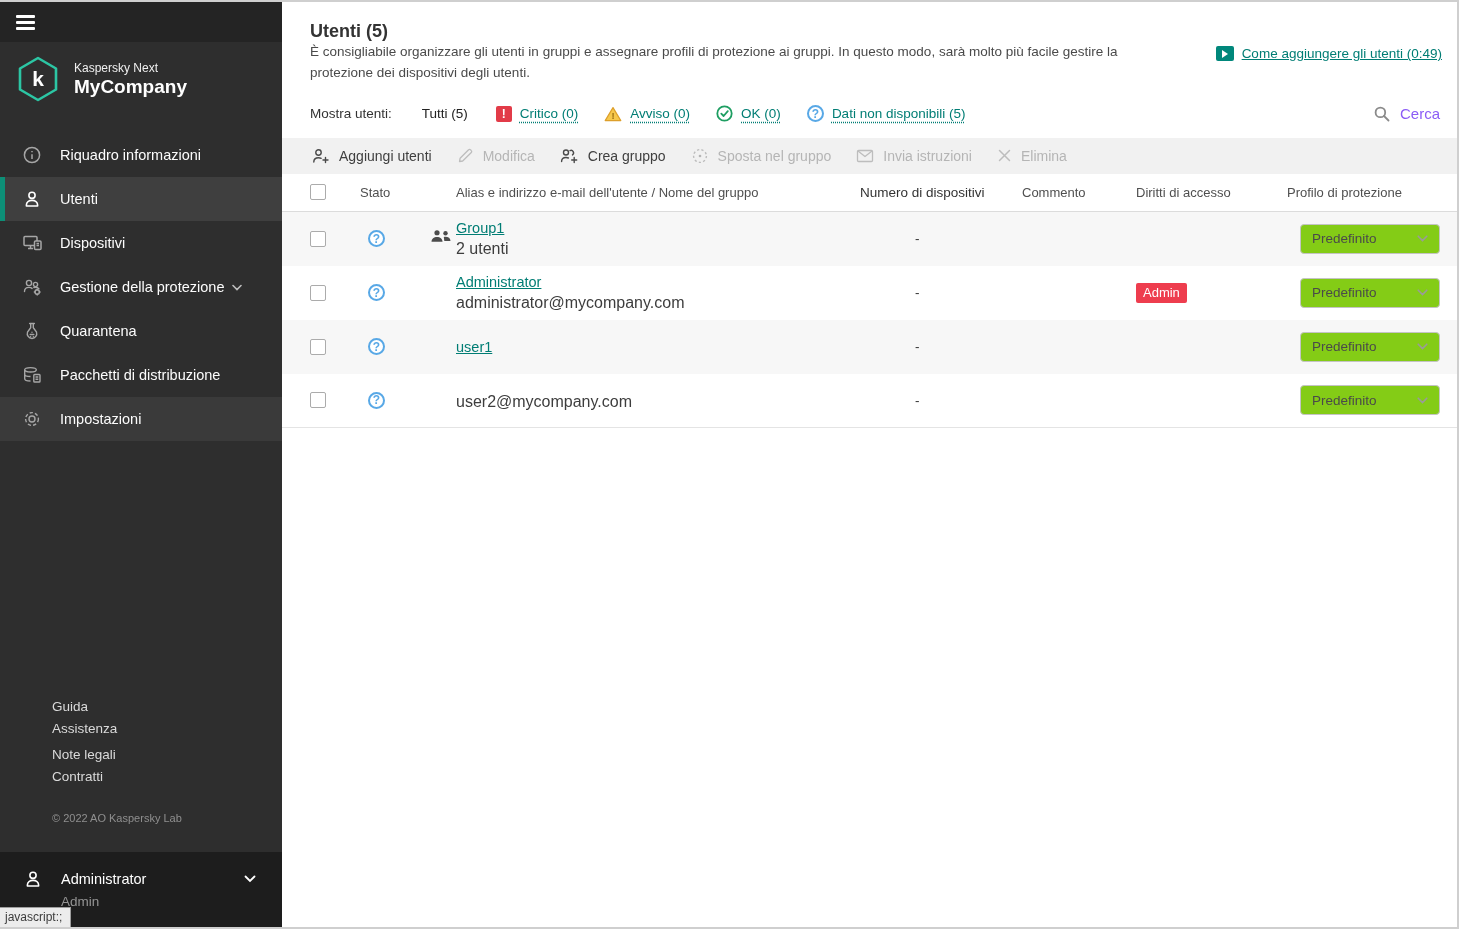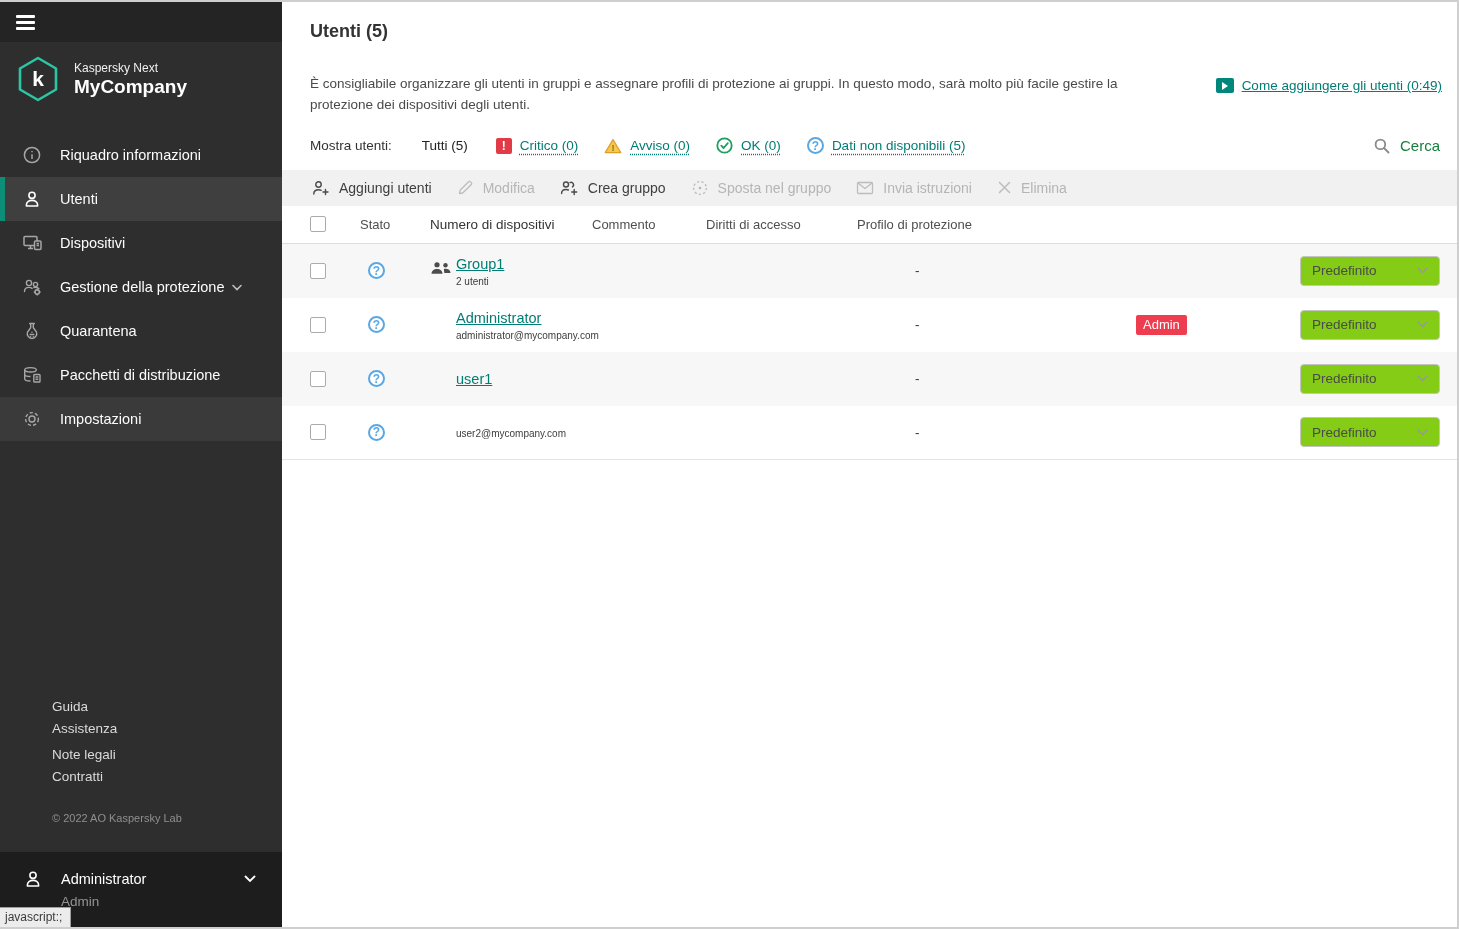--- a/index.html
+++ b/index.html
@@ -39,33 +39,33 @@
   .user-row { display:flex; align-items:center; cursor:pointer; }
   .user-row .ic { width:22px; display:flex; justify-content:center; margin-right:17px; }
   .user-name { font-size:14.5px; color:#fff; }
   .user-chevron { margin-left:auto; display:flex; }
   .user-role { margin-left:39px; margin-top:5px; color:#949494; font-size:13.5px; }
 
   
   .main { flex:1; background:#fff; padding:0 15px 0 28px; position:relative; overflow:hidden; }
   .page-title { margin-top:19px; font-size:18px; font-weight:700; color:#333; }
 
-  .desc-row { display:flex; justify-content:space-between; align-items:flex-start; margin-top:32px; }
+  .desc-row { display:flex; justify-content:space-between; align-items:flex-start; margin-top:0; }
   .desc { max-width:868px; font-size:13.5px; color:#4a4a4a; line-height:1.55; }
   .video-link { display:flex; align-items:center; gap:8px; white-space:nowrap; margin-top:4px; cursor:pointer; }
   .video-badge { width:18px; height:15px; background:#00877b; border-radius:2px; display:flex; align-items:center; justify-content:center; }
   .video-badge::after { content:''; width:0; height:0; border-left:6px solid #fff; border-top:4px solid transparent; border-bottom:4px solid transparent; margin-left:1px; }
   .video-text { font-size:13.5px; color:#007d74; text-decoration:underline; }
 
   .filter-row { display:flex; align-items:center; margin-top:21px; font-size:13.5px; }
   .filter-label { color:#333; margin-right:30px; }
   .filter-all { color:#222; margin-right:28px; cursor:pointer; }
   .filter-item { display:flex; align-items:center; gap:8px; margin-right:26px; cursor:pointer; }
   .filter-link { color:#007d74; text-decoration:underline dotted; text-underline-offset:3px; }
-  .search-box { margin-left:auto; display:flex; align-items:center; gap:9px; color:#15803d; font-size:15px; cursor:pointer; margin-right:2px; }
+  .search-box { margin-left:auto; display:flex; align-items:center; gap:9px; color:#8b5cf6; font-size:15px; cursor:pointer; margin-right:2px; }
 
   .ic-critical { width:16px; height:16px; background:#e23b48; border-radius:2px; color:#fff; font-weight:700; font-size:12px; display:flex; align-items:center; justify-content:center; line-height:1; }
   .ic-question { width:17px; height:17px; border:2px solid #58a8e6; border-radius:50%; color:#58a8e6; font-weight:700; font-size:12px; display:flex; align-items:center; justify-content:center; line-height:1; background:#fff; }
 
   .toolbar { margin:15px -15px 0 -28px; background:#f1f1f1; height:36px; display:flex; align-items:center; padding-left:30px; gap:25px; }
   .tb-btn { display:flex; align-items:center; gap:9px; font-size:14px; color:#3f3f3f; cursor:pointer; }
   .tb-btn svg { stroke:#4a4a4a; }
   .tb-btn.disabled { color:#b5b5b5; cursor:default; }
   .tb-btn.disabled svg { stroke:#bdbdbd; }
 
@@ -82,21 +82,21 @@
   .c-dev   { width:150px; font-size:13.5px; color:#333; }
   .c-dev .dash { padding-left:55px; }
   .c-com   { width:112px; padding-left:12px; }
   .c-acc   { width:148px; padding-left:14px; }
   .c-prof  { width:172px; display:flex; justify-content:flex-end; padding-right:2px; }
   .thead .c-prof { justify-content:flex-start; padding-left:17px; }
 
   .checkbox { width:16px; height:16px; border:1px solid #ababab; border-radius:2px; background:#fff; cursor:pointer; }
   .group-ic { position:absolute; left:0; top:50%; transform:translateY(-64%); display:flex; }
   .nm-link { color:#007d74; text-decoration:underline; font-size:14.5px; cursor:pointer; display:inline-block; }
-  .nm-sub { color:#3d3d3d; font-size:10px; margin-top:3px; }
+  .nm-sub { color:#3d3d3d; font-size:16px; margin-top:3px; }
   .badge-admin { display:inline-block; background:#ee3d4e; color:#fff; font-size:13px; padding:2px 7px 3px; border-radius:2px; }
 
   .select { width:140px; height:30px; border:1px solid #c4c4c4; border-radius:4px; background:#84cc16; display:flex; align-items:center; justify-content:space-between; padding:0 11px; color:#4a4a4a; font-size:13.5px; cursor:pointer; }
 
   .statusbar { position:absolute; left:0; bottom:0; background:#ececec; color:#3c3c3c; font-size:12px;
                padding:2px 8px 3px 5px; border:1px solid #9e9e9e; border-left:none; border-bottom:none; z-index:10; }
 </style>
 </head>
 <body>
 
@@ -339,20 +339,21 @@
         <span>Elimina</span>
       </div>
     </div>
 
     <div class="table">
       <div class="thead">
         <div class="c-check">
             <span class="checkbox"></span>
           </div>
         <div class="c-stato">Stato</div>
+        <div class="c-name">Alias e indirizzo e-mail dell'utente / Nome del gruppo</div>
         <div class="c-dev">Numero di dispositivi</div>
         <div class="c-com">Commento</div>
         <div class="c-acc">Diritti di accesso</div>
         <div class="c-prof">Profilo di protezione</div>
       </div>
 
       <div class="tbody">
 
         <div class="trow">
           <div class="c-check">

